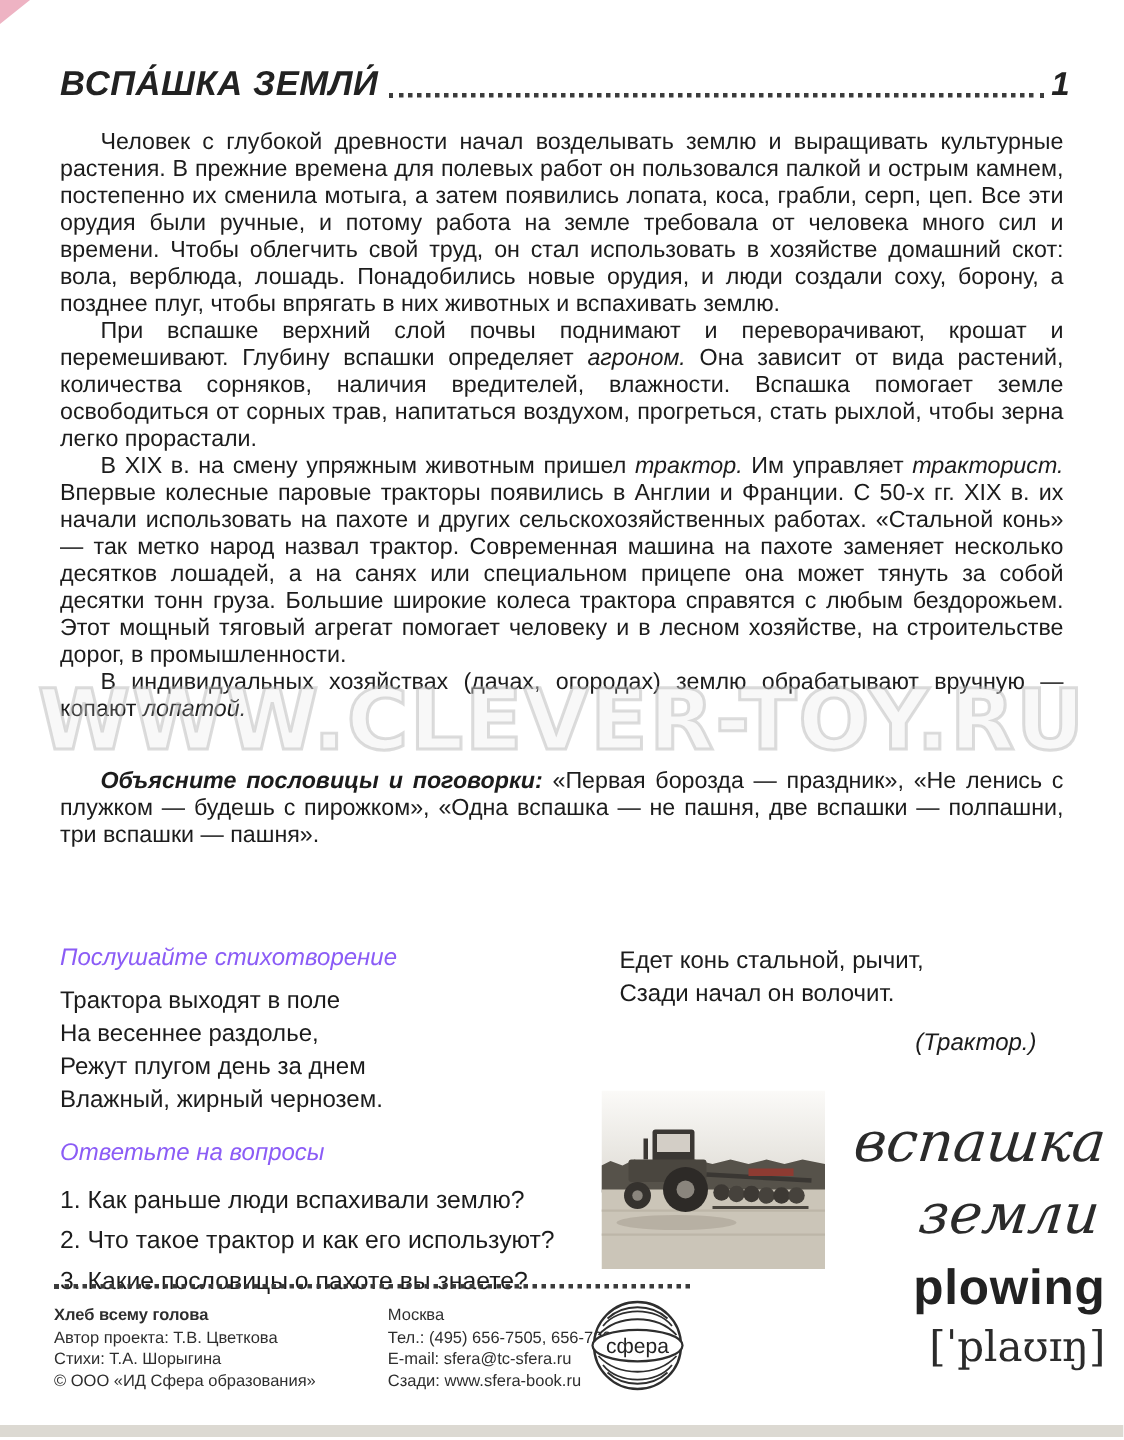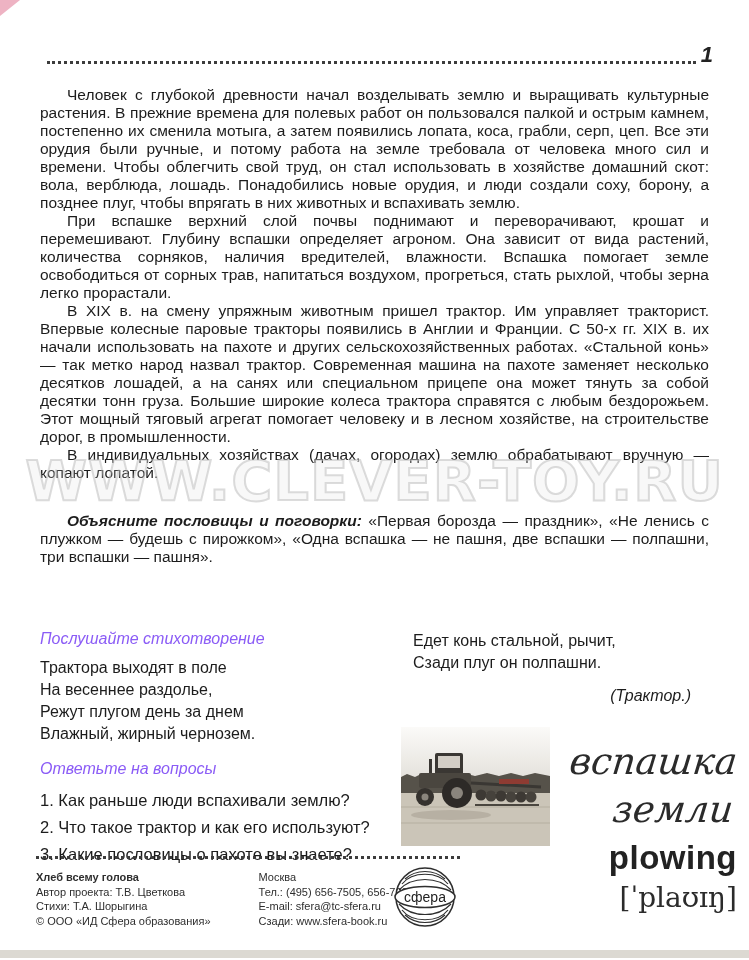--- a/index.html
+++ b/index.html
@@ -36,21 +36,21 @@
   
   .article {
     position:absolute; top:86px; left:40px; width:669px;
   }
   .article p {
     margin:0; text-align:justify;
     font-size:15.5px; line-height:18px;
     text-indent:27px;
   }
   .article p.explain { margin-top:30px; }
-  .em { }
+  .em { font-style:italic; }
   .lead-bi { font-weight:bold; font-style:italic; }
   
   .watermark {
     position:absolute; top:448px; left:0; width:100%;
     text-align:center;
     font-family:"DejaVu Sans", sans-serif;
     font-size:56px; font-weight:bold; letter-spacing:1px;
     color:rgba(215,215,215,0.18);
     -webkit-text-stroke:2px rgba(185,185,185,0.5);
     z-index:6; pointer-events:none; white-space:nowrap;
@@ -117,20 +117,21 @@
     position:absolute; left:0; right:0; bottom:2px; height:8px;
     background:#dcd9d2;
   }
 </style>
 </head>
 <body>
 
 <div class="corner-mark"></div>
 
 <div class="title-row">
+  <span class="doc-title">ВСПА́ШКА ЗЕМЛИ́</span>
   <span class="leader"></span>
   <span class="page-num">1</span>
 </div>
 
 <div class="watermark">WWW.CLEVER-TOY.RU</div>
 
 <div class="article">
   <p><span>Человек с глубокой древности начал возделывать землю и выращивать культурные растения. В прежние времена для полевых работ он пользовался палкой и острым камнем, постепенно их сменила мотыга, а затем появились лопата, коса, грабли, серп, цеп. Все эти орудия были ручные, и потому работа на земле требовала от человека много сил и времени. Чтобы облегчить свой труд, он стал использовать в хозяйстве домашний скот: вола, верблюда, лошадь. Понадобились новые орудия, и люди создали соху, борону, а позднее плуг, чтобы впрягать в них животных и вспахивать землю.</span></p>
   <p><span>При вспашке верхний слой почвы поднимают и переворачивают, крошат и перемешивают. Глубину вспашки определяет </span><span class="em">агроном.</span><span> Она зависит от вида растений, количества сорняков, наличия вредителей, влажности. Вспашка помогает земле освободиться от сорных трав, напитаться воздухом, прогреться, стать рыхлой, чтобы зерна легко прорастали.</span></p>
   <p><span>В XIX в. на смену упряжным животным пришел </span><span class="em">трактор.</span><span> Им управляет </span><span class="em">тракторист.</span><span> Впервые колесные паровые тракторы появились в Англии и Франции. С 50-х гг. XIX в. их начали использовать на пахоте и других сельскохозяйственных работах. «Стальной конь» — так метко народ назвал трактор. Современная машина на пахоте заменяет несколько десятков лошадей, а на санях или специальном прицепе она может тянуть за собой десятки тонн груза. Большие широкие колеса трактора справятся с любым бездорожьем. Этот мощный тяговый агрегат помогает человеку и в лесном хозяйстве, на строительстве дорог, в промышленности.</span></p>
@@ -145,21 +146,21 @@
     <div class="poem-line">На весеннее раздолье,</div>
     <div class="poem-line">Режут плугом день за днем</div>
     <div class="poem-line">Влажный, жирный чернозем.</div>
     <div class="section-heading questions-heading">Ответьте на вопросы</div>
     <div class="question-line">1. Как раньше люди вспахивали землю?</div>
     <div class="question-line">2. Что такое трактор и как его используют?</div>
     <div class="question-line">3. Какие пословицы о пахоте вы знаете?</div>
   </div>
   <div class="col-right">
     <div class="riddle-line">Едет конь стальной, рычит,</div>
-    <div class="riddle-line">Сзади плуг он полпашни.</div>
+    <div class="riddle-line">Сзади начал он волочит.</div>
     <div class="riddle-answer">(Трактор.)</div>
   </div>
 </div>
 
 <div class="photo">
   <svg width="149" height="119" viewBox="0 0 149 119" xmlns="http://www.w3.org/2000/svg">
     <defs>
       <linearGradient id="sky" x1="0" y1="0" x2="0" y2="1">
         <stop offset="0" stop-color="#fbfaf8"></stop>
         <stop offset="1" stop-color="#dedbd4"></stop>

